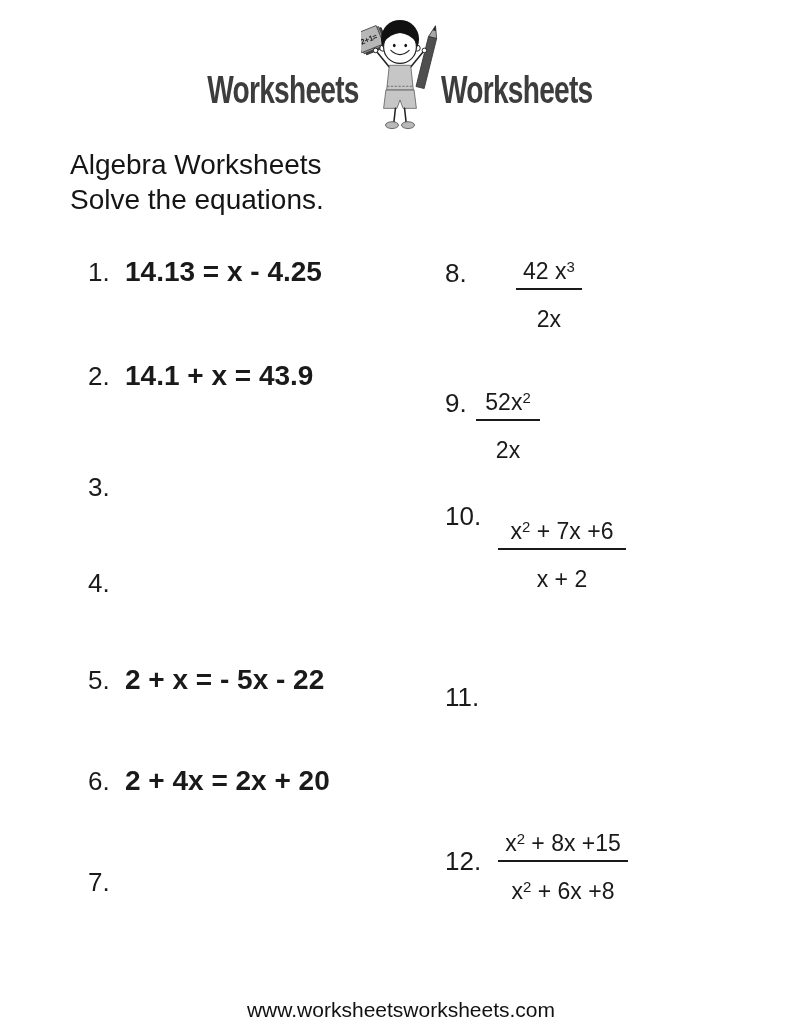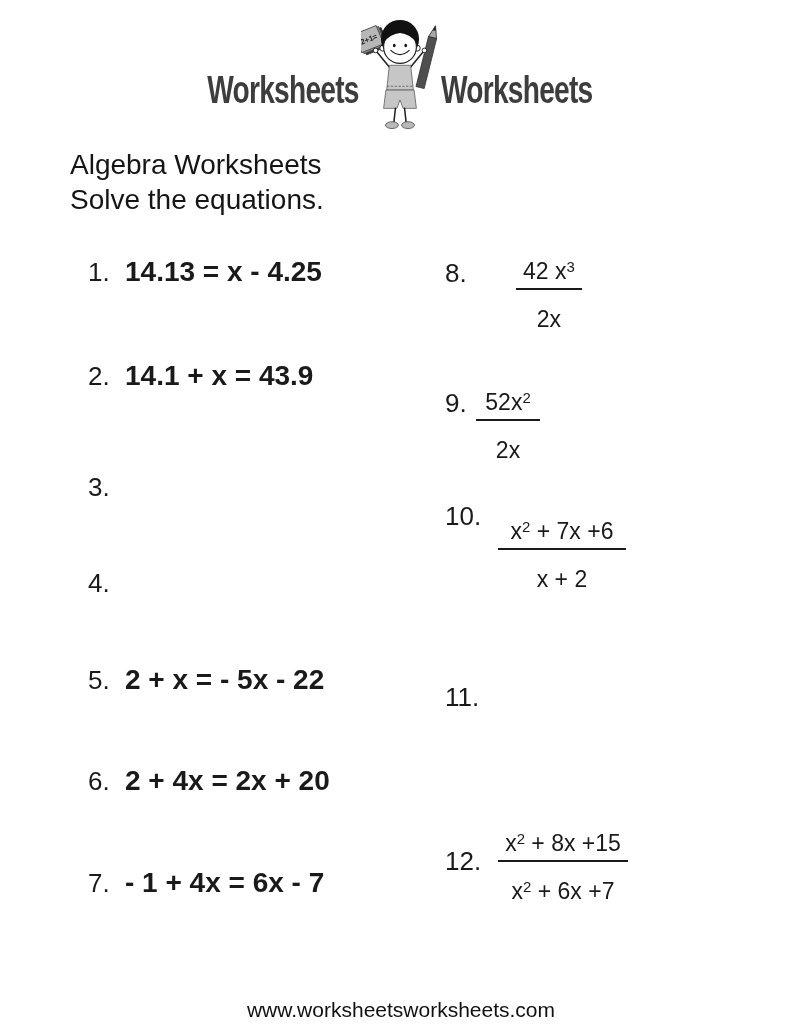--- a/index.html
+++ b/index.html
@@ -106,21 +106,20 @@
   <div class="prow r5">
       <span class="lnum">5.</span>
       <span class="eq">2 + x = - 5x - 22</span>
     </div>
   <div class="prow r6">
       <span class="lnum">6.</span>
       <span class="eq">2 + 4x = 2x + 20</span>
     </div>
   <div class="prow r7">
       <span class="lnum">7.</span>
-      <span class="eq">- 1 + 4x = 6x - 7</span>
     </div>
 
   <span class="pnum n8">8.</span>
   <span class="frac f8">
       <span class="top"><span>42 x</span><sup>3</sup><span></span></span>
       <span class="bottom"><span>2x</span><sup></sup><span></span></span>
     </span>
 
   <span class="pnum n9">9.</span>
   <span class="frac f9">
@@ -132,18 +131,18 @@
   <span class="frac f10">
       <span class="top"><span>x</span><sup>2</sup><span> + 7x +6</span></span>
       <span class="bottom"><span>x + 2</span><sup></sup><span></span></span>
     </span>
 
   <span class="pnum n11">11.</span>
 
   <span class="pnum n12">12.</span>
   <span class="frac f12">
       <span class="top"><span>x</span><sup>2</sup><span> + 8x +15</span></span>
-      <span class="bottom"><span>x</span><sup>2</sup><span> + 6x +7</span></span>
+      <span class="bottom"><span>x</span><sup>2</sup><span> + 6x +8</span></span>
     </span>
 
   <div class="footer">www.worksheetsworksheets.com</div>
 
 </div>
 
 </body></html>

